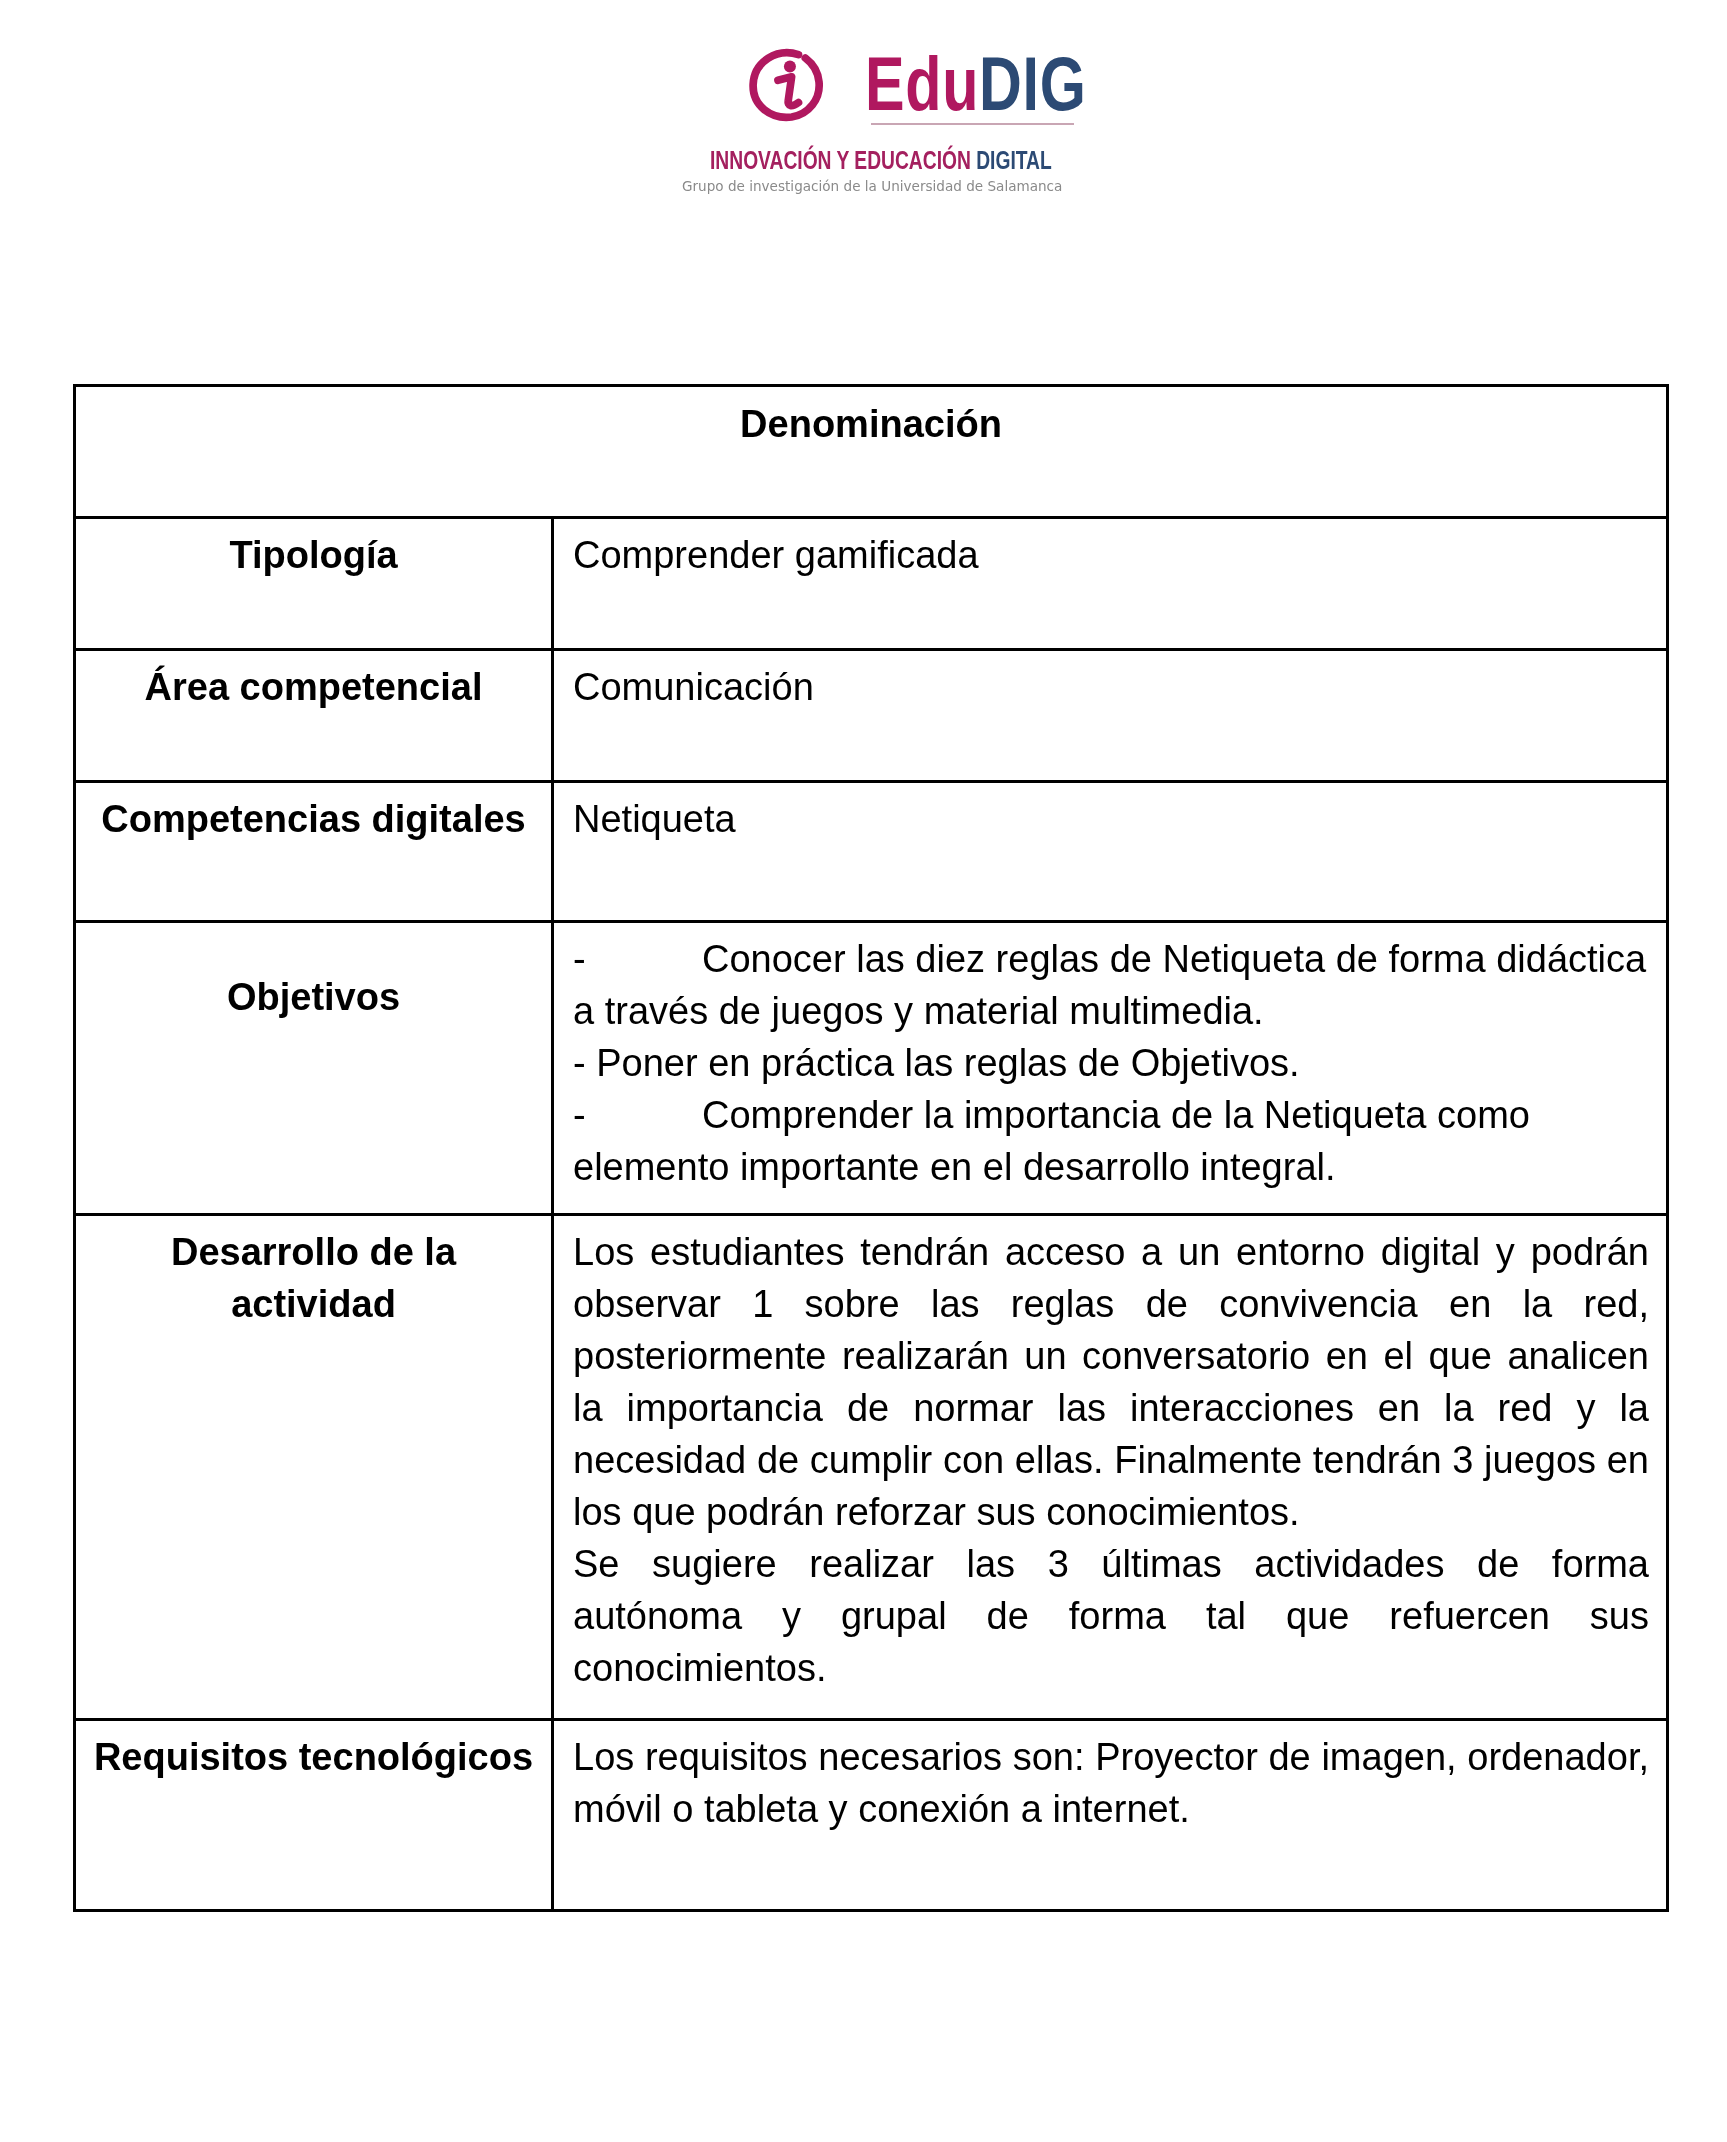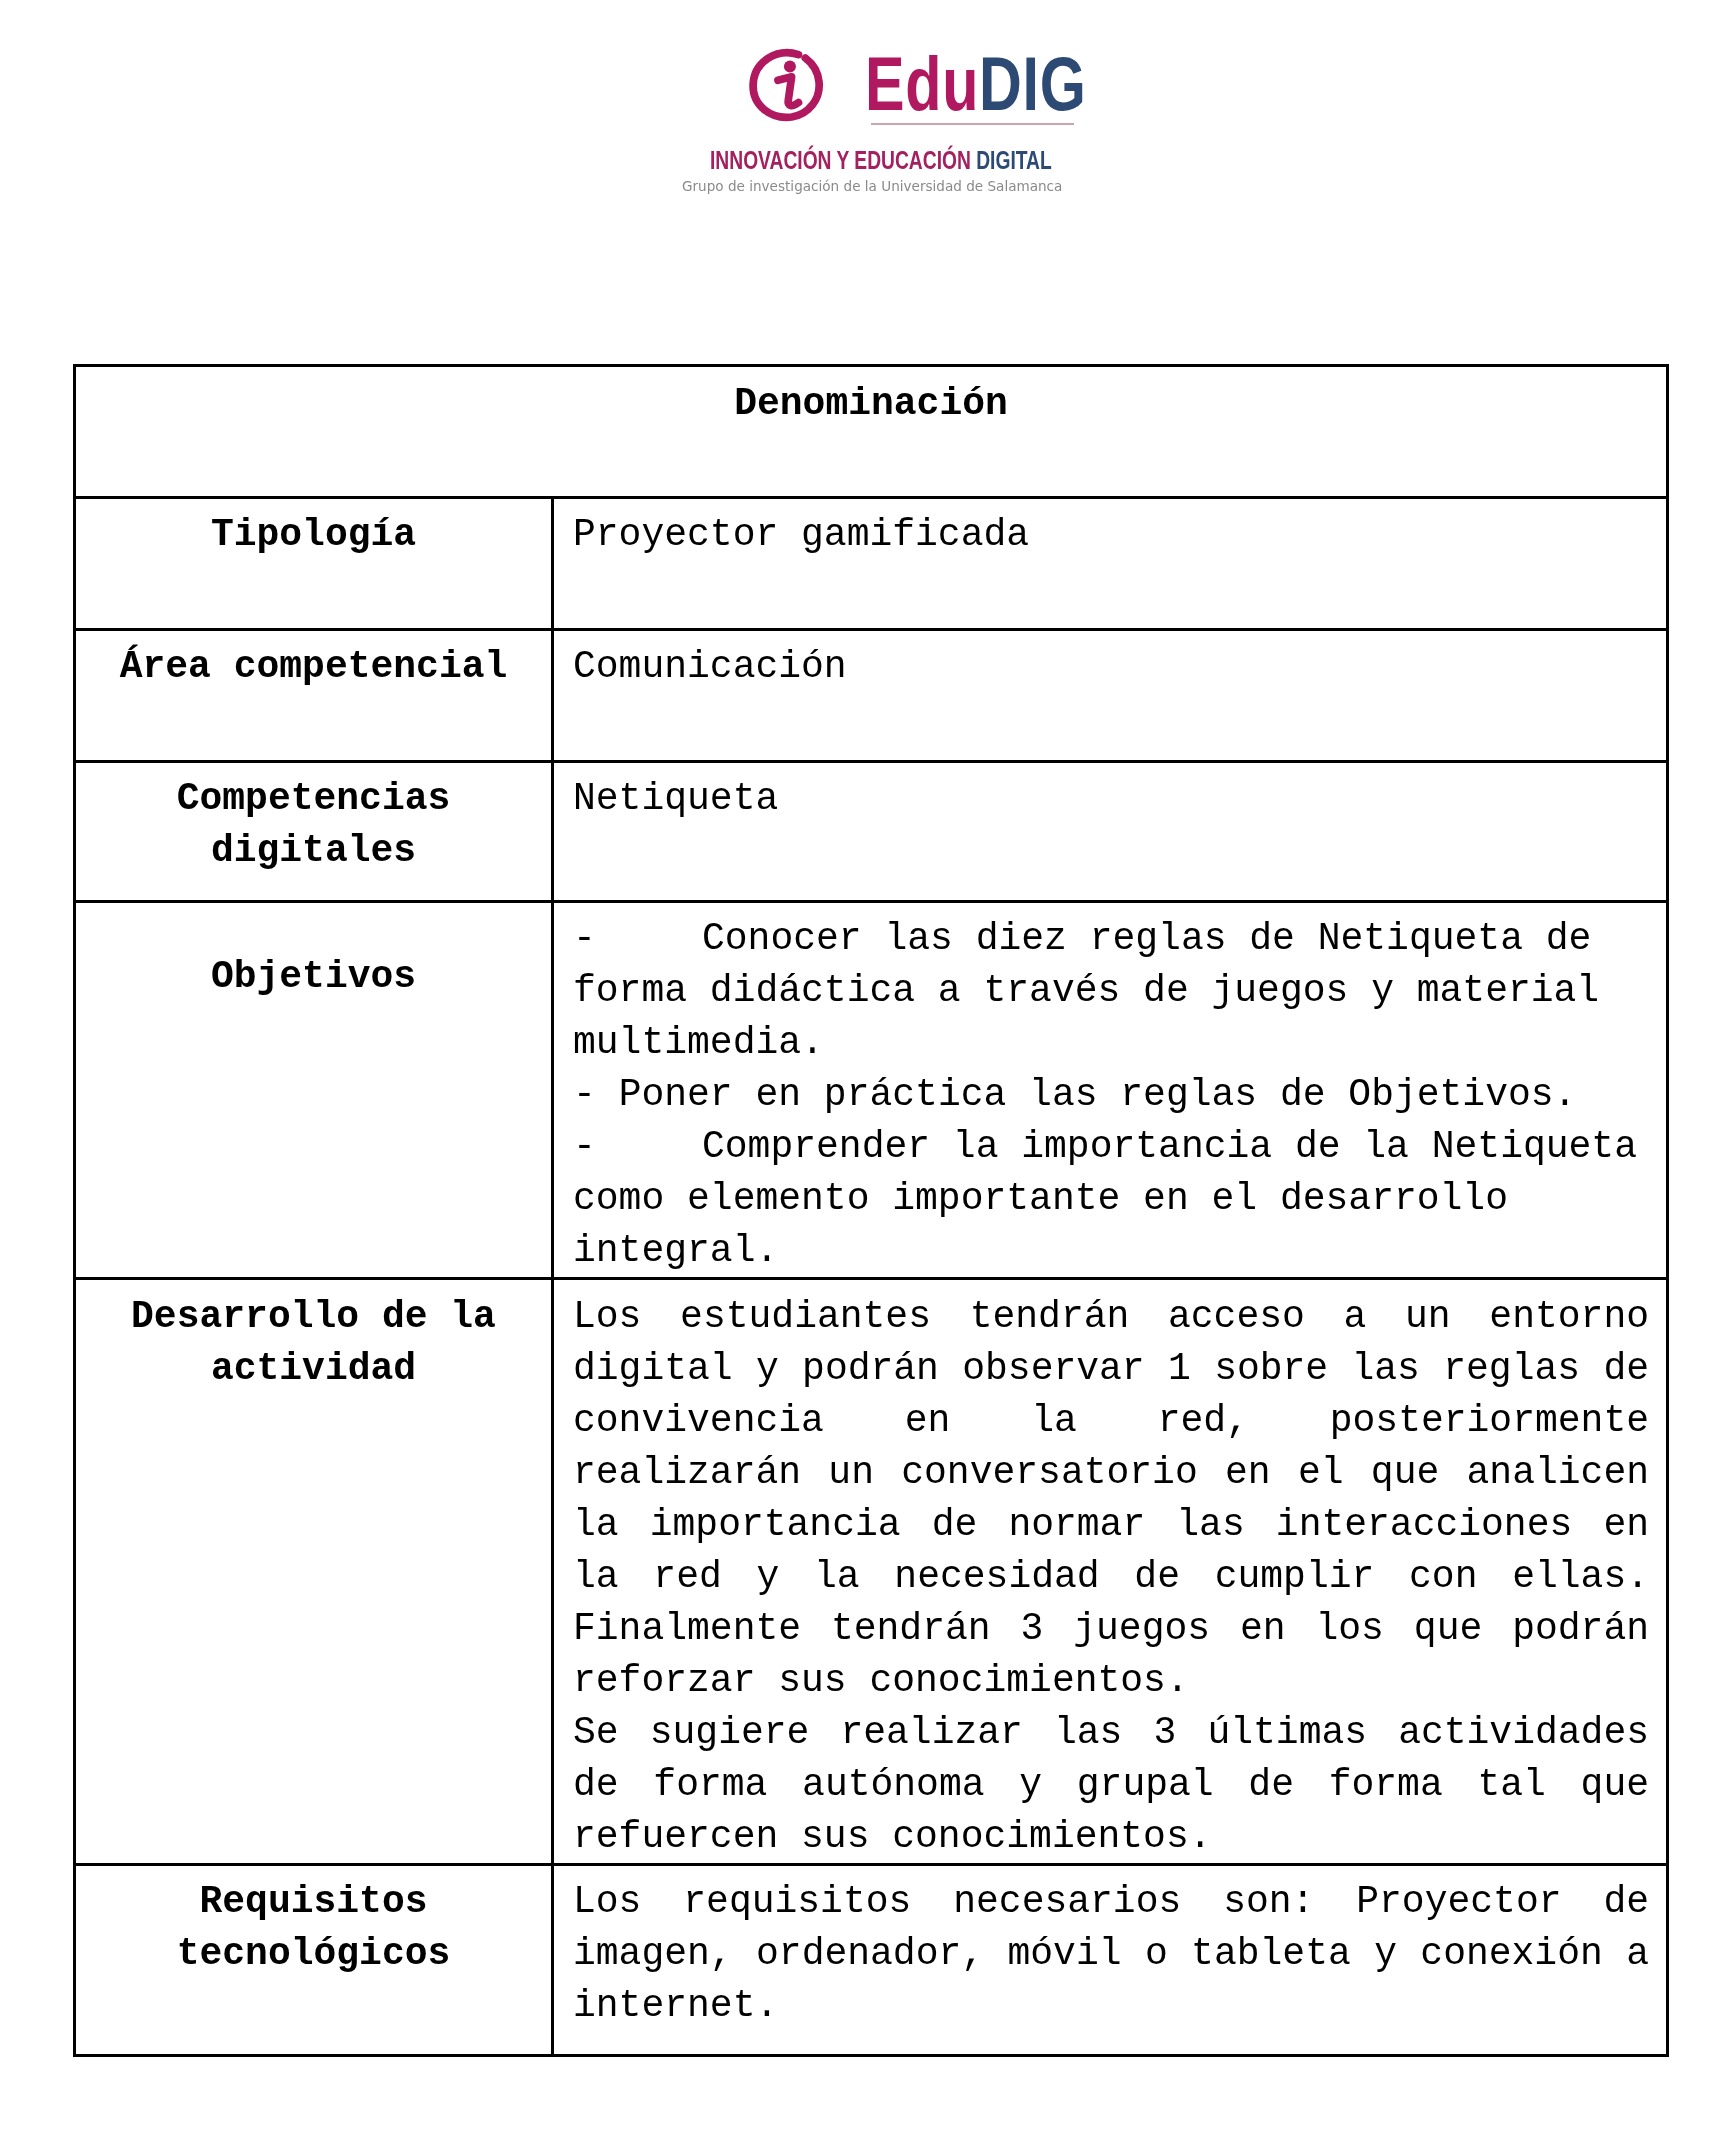--- a/index.html
+++ b/index.html
@@ -78,23 +78,22 @@
     color: #8a8a8a;
     white-space: nowrap;
     transform: scaleX(0.93);
     transform-origin: left top;
   }
 
   
   .sheet {
     position: absolute;
     left: 73px;
-    top: 364px;
+    top: 384px;
     width: 1387px;
-    font-family: Liberation Mono, monospace;
   }
   table.fiche {
     border-collapse: collapse;
     width: 1593px;
     table-layout: fixed;
     font-size: 38px;
     line-height: 52px;
   }
   table.fiche td {
     border: 3.4px solid #000000;
@@ -164,21 +163,21 @@
       <td class="hdr-cell" colspan="2">
         <span class="txt">Denominación</span>
       </td>
     </tr>
 
     <tr class="r-tipologia">
       <td class="label-cell">
         <span class="txt">Tipología</span>
       </td>
       <td class="value-cell">
-        <span class="txt">Proyector gamificada</span>
+        <span class="txt">Comprender gamificada</span>
       </td>
     </tr>
 
     <tr class="r-area">
       <td class="label-cell">
         <span class="txt">Área competencial</span>
       </td>
       <td class="value-cell">
         <span class="txt">Comunicación</span>
       </td>

